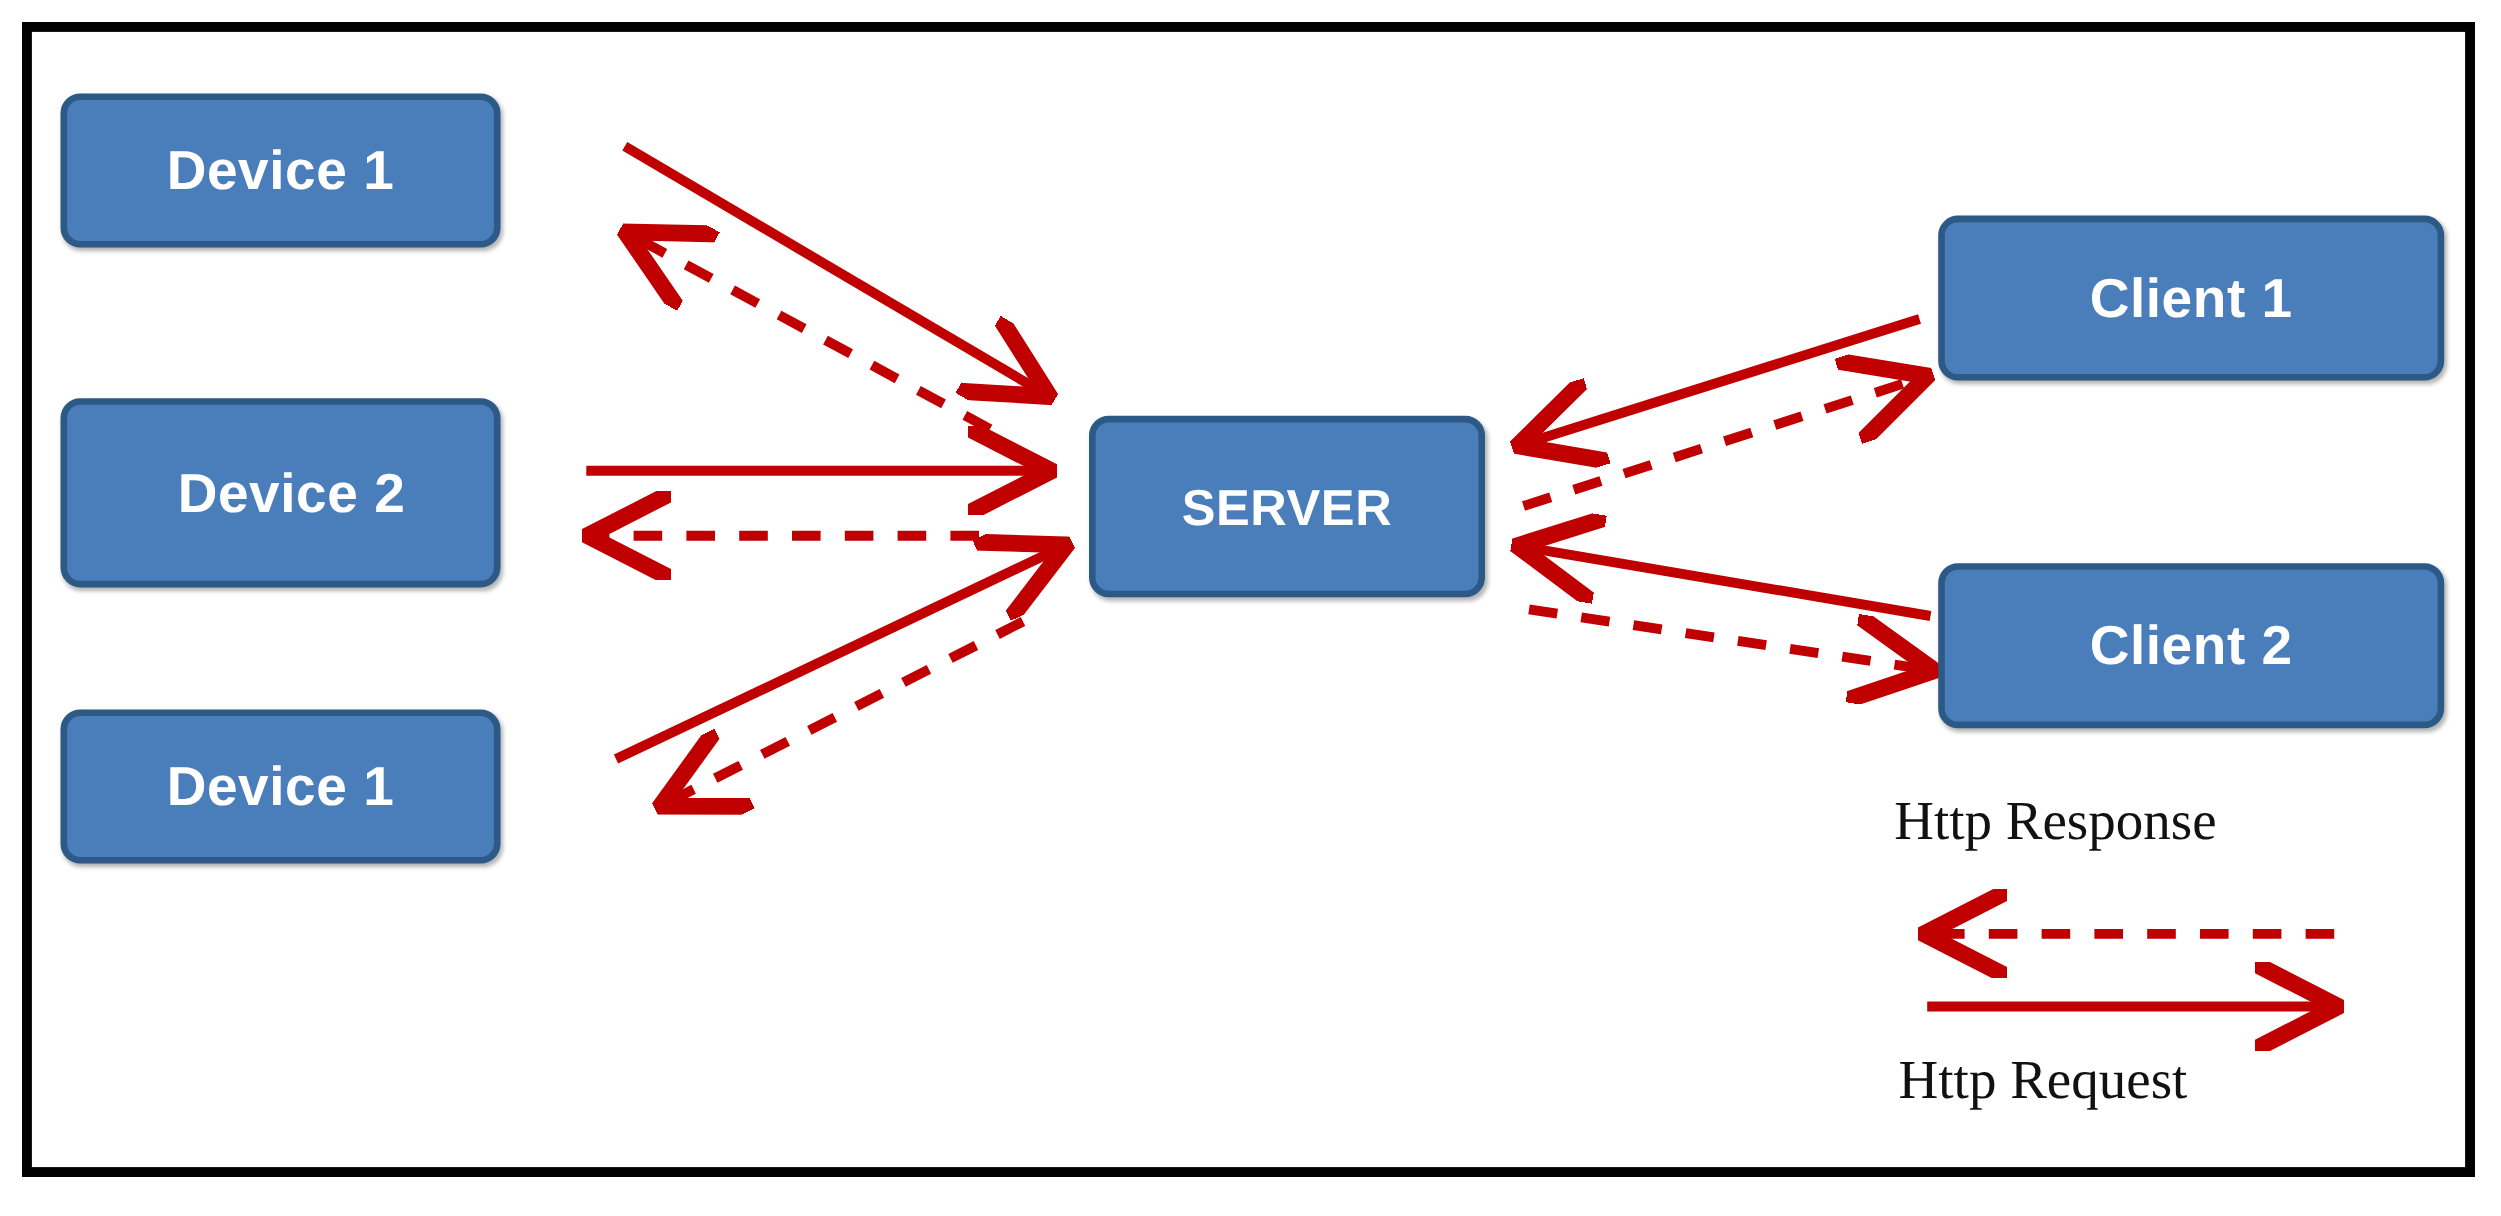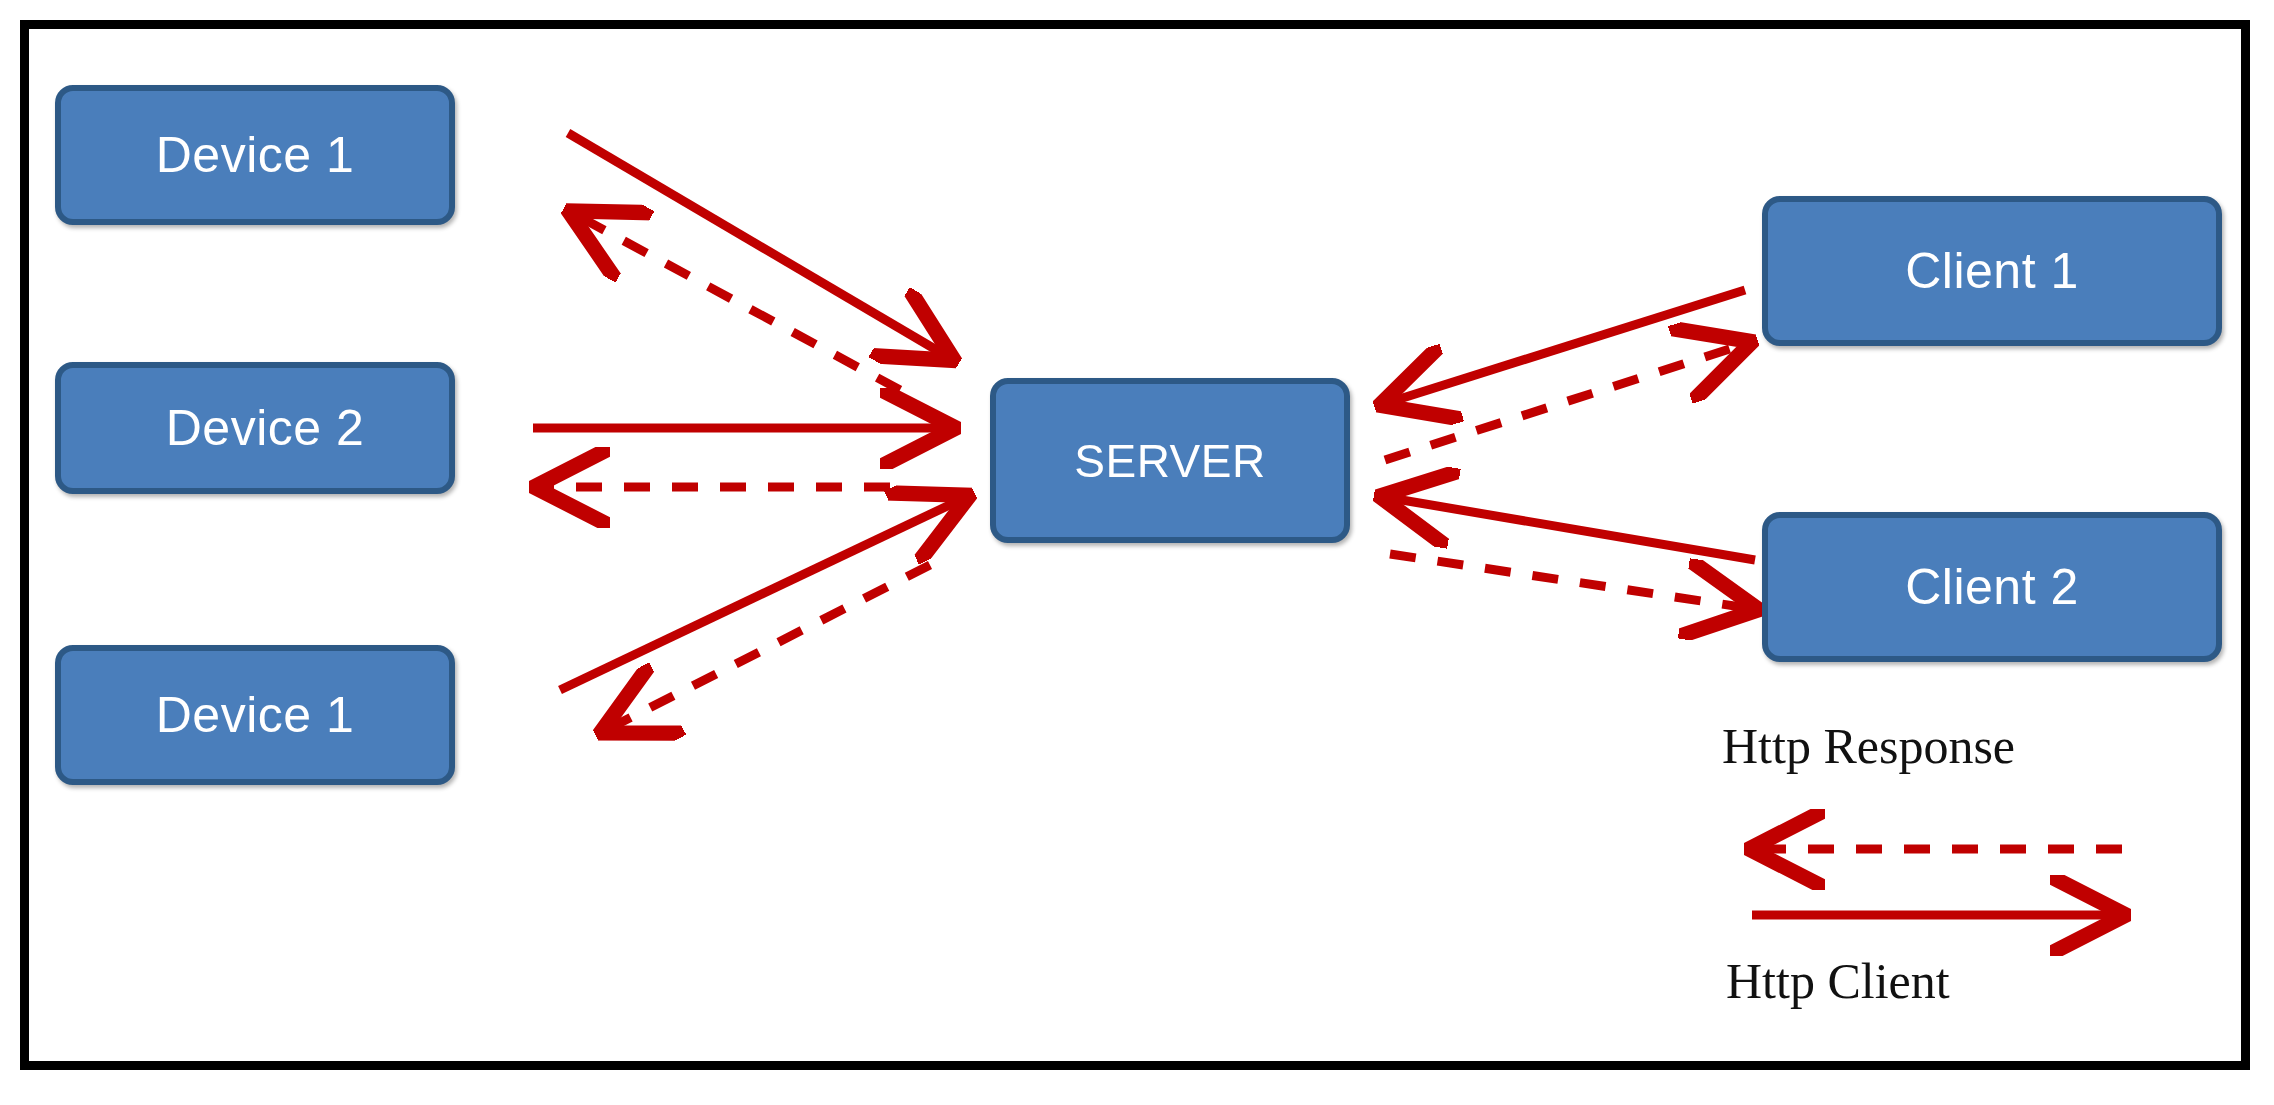--- a/index.html
+++ b/index.html
@@ -43,21 +43,21 @@
     box-sizing: border-box;
     display: flex;
     align-items: center;
     justify-content: center;
     box-shadow: 2px 3px 4px rgba(0,0,0,0.30);
   }
   .node-label {
     color: #ffffff;
     font-family: "Liberation Sans", sans-serif;
     font-size: 50px;
-    font-weight: 400;
+    font-weight: 700;
     letter-spacing: 0.5px;
     white-space: nowrap;
   }
   .node-label.server {
     font-size: 46px;
   }
   .legend-text {
     position: absolute;
     font-family: "Liberation Serif", serif;
     font-size: 50px;
@@ -102,21 +102,21 @@
 
       <line x1="2122" y1="849" x2="1760" y2="849" stroke-dasharray="26 22" marker-end="url(#ah)"></line>
       <line x1="1752" y1="915" x2="2115" y2="915" marker-end="url(#ah)"></line>
     </g>
   </svg>
 
   <div class="node-box" style="left:55px; top:85px; width:400px; height:140px;">
     <span class="node-label">Device 1</span>
   </div>
 
-  <div class="node-box" style="left:55px; top:362px; width:400px; height:132px;padding-left:20px;">
+  <div class="node-box" style="left:55px; top:362px; width:400px; height:172px;padding-left:20px;">
     <span class="node-label">Device 2</span>
   </div>
 
   <div class="node-box" style="left:55px; top:645px; width:400px; height:140px;">
     <span class="node-label">Device 1</span>
   </div>
 
   <div class="node-box" style="left:990px; top:378px; width:360px; height:165px;">
     <span class="node-label server">SERVER</span>
   </div>
@@ -124,14 +124,14 @@
   <div class="node-box" style="left:1762px; top:196px; width:460px; height:150px;">
     <span class="node-label">Client 1</span>
   </div>
 
   <div class="node-box" style="left:1762px; top:512px; width:460px; height:150px;border-radius:18px;">
     <span class="node-label">Client 2</span>
   </div>
 
   <div class="legend-text" style="left:1722px; top:717px;">Http Response</div>
 
-  <div class="legend-text" style="left:1726px; top:952px;">Http Client</div>
+  <div class="legend-text" style="left:1726px; top:952px;">Http Request</div>
 </div>
 
 </body></html>

